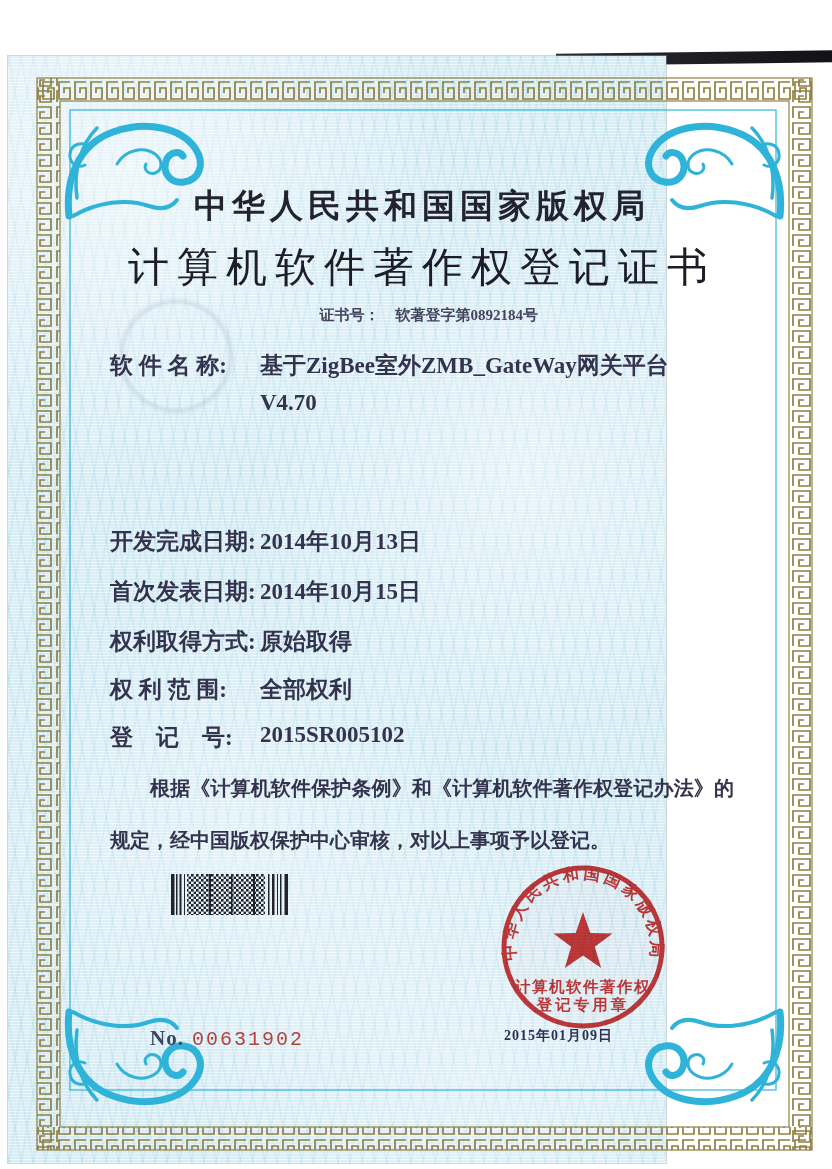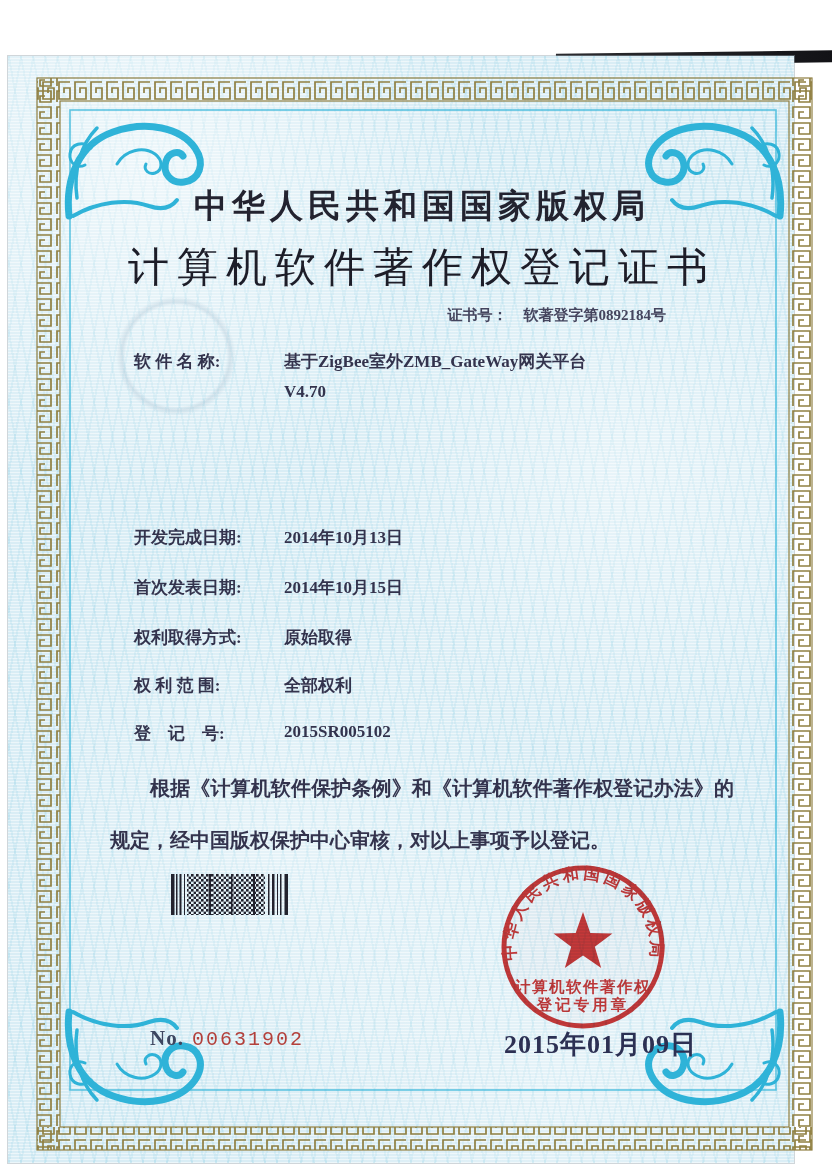--- a/index.html
+++ b/index.html
@@ -9,21 +9,21 @@
     font-family:"Liberation Serif","DejaVu Serif",serif;
   }
   
   .scan-strip{
     position:absolute;left:556px;top:52px;width:280px;height:12px;
     background:linear-gradient(90deg,#2c2c30,#121216);
     transform:rotate(-0.7deg);
   }
   
   .paper{
-    position:absolute;left:8px;top:56px;width:786px;height:1107px;
+    position:absolute;left:8px;top:56px;width:658px;height:1107px;
     background-color:#d9edf5;
     background-image:
       radial-gradient(circle at 18% 10%, rgba(255,255,255,.55), rgba(255,255,255,0) 28%),
       radial-gradient(circle at 78% 38%, rgba(255,255,255,.38), rgba(255,255,255,0) 32%),
       radial-gradient(circle at 35% 72%, rgba(255,255,255,.32), rgba(255,255,255,0) 30%),
       radial-gradient(circle at 70% 92%, rgba(255,255,255,.3), rgba(255,255,255,0) 26%),
       repeating-linear-gradient(100deg, rgba(118,198,223,.14) 0 2px, rgba(255,255,255,0) 2px 12px),
       repeating-linear-gradient(80deg,  rgba(118,198,223,.14) 0 2px, rgba(255,255,255,0) 2px 12px),
       repeating-linear-gradient(0deg,   rgba(255,255,255,.5)  0 1px, rgba(255,255,255,0) 1px 3px);
     box-shadow:0 0 0 1px rgba(150,165,172,.45);
@@ -40,34 +40,34 @@
   }
   .subtitle{
     position:absolute;left:84px;top:184px;width:660px;text-align:center;
     font-size:41px;font-weight:normal;letter-spacing:8px;color:#1d1d28;
   }
   .cert-line{
     position:absolute;top:250px;right:128px;font-size:15px;color:#45455e;font-weight:600;
   }
   .cert-line .gap{display:inline-block;width:16px;}
   .field-row{
-    position:absolute;left:102px;font-size:17px;color:#33334d;font-weight:600;white-space:nowrap;margin-left:24px;
+    position:absolute;left:102px;font-size:23px;color:#33334d;font-weight:600;white-space:nowrap;
   }
   .flabel{display:inline-block;width:150px;}
   .fvalue{display:inline-block;vertical-align:top;}
   .fline2{display:block;margin-top:9px;}
   .statement{
     position:absolute;left:102px;top:706px;width:624px;
     font-size:20px;line-height:52px;color:#33334d;font-weight:700;
     text-indent:2em;text-align:justify;
   }
   .barcode{position:absolute;left:163px;top:818px;width:121px;height:41px;}
   .seal{position:absolute;left:489px;top:805px;width:172px;height:172px;mix-blend-mode:multiply;opacity:.95;}
   .issue-date{
-    position:absolute;left:496px;top:971px;font-size:26px;font-weight:600;
+    position:absolute;left:496px;top:971px;font-size:14px;font-weight:600;
     color:#2c3053;letter-spacing:1px;z-index:5;white-space:nowrap;
   }
   .serial{
     position:absolute;left:142px;top:970px;font-size:21px;white-space:nowrap;z-index:5;
   }
   .serial .pfx{color:#3d4660;font-weight:600;letter-spacing:1px;}
   .serial .num{color:#b3403b;font-family:"Liberation Mono","DejaVu Sans Mono",monospace;
     font-size:20px;letter-spacing:2px;margin-left:8px;}
   .seal-text{font-family:"Liberation Sans","DejaVu Sans",sans-serif;font-weight:bold;fill:#d02f2f;}
 </style>

